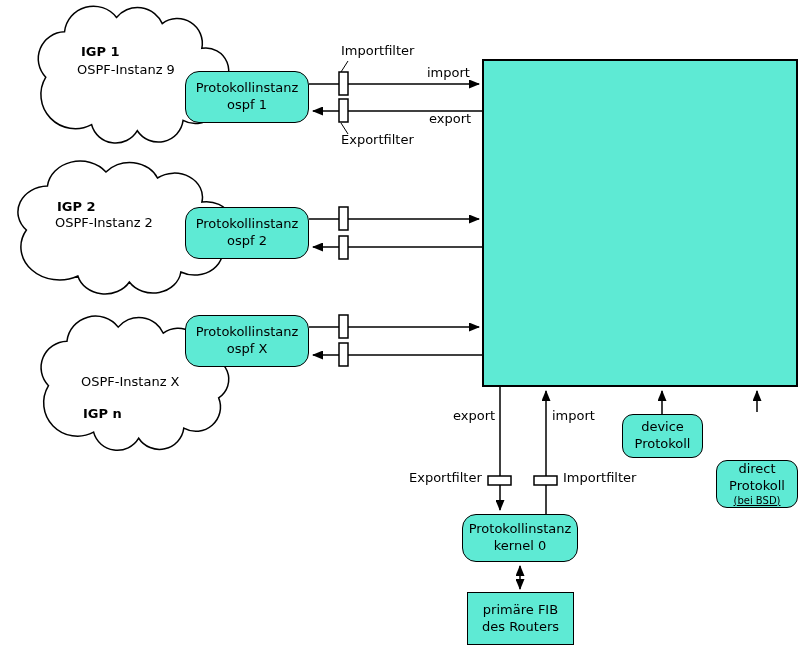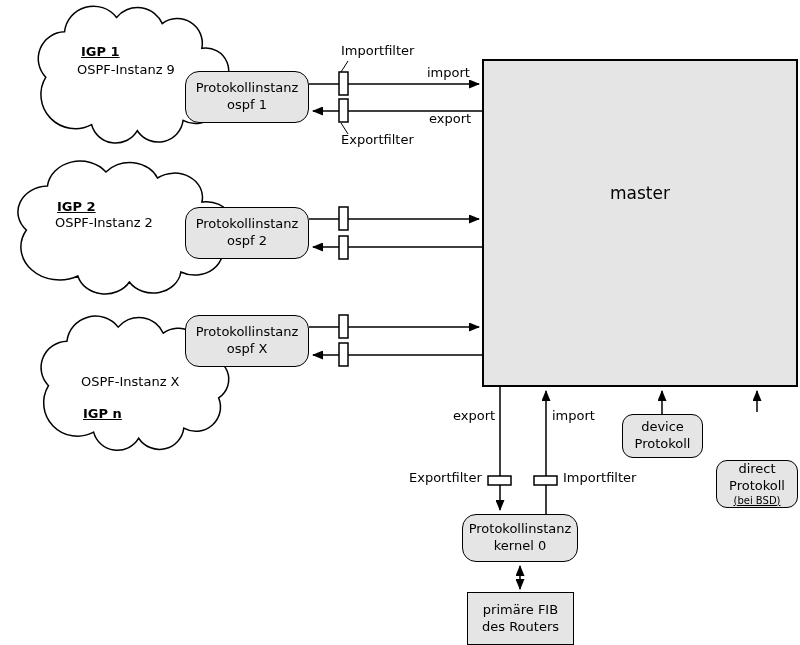--- a/index.html
+++ b/index.html
@@ -8,35 +8,35 @@
     width:800px;height:645px;
     background:#ffffff;
     font-family:"DejaVu Sans","Liberation Sans",sans-serif;
     color:#000;
     overflow:hidden;
   }
   .stage svg{position:absolute;left:0;top:0;}
   .box{
     position:absolute;
     border:1.7px solid #000;
-    background:#e5e5e5;
+    background:#5eead4;
     display:flex;flex-direction:column;
     align-items:center;justify-content:center;
     font-size:13px;line-height:1.28;
     text-align:center;white-space:nowrap;
     box-sizing:border-box;
   }
   .rounded{border-radius:14px;}
   .rounded-sm{border-radius:11px;}
   .label{
     position:absolute;
     font-size:13px;line-height:1.1;
     white-space:nowrap;
   }
-  .bold{font-weight:bold;text-decoration:underline;}
+  .bold{font-weight:bold;}
   .master-box{border-width:2px;justify-content:flex-start;}
   .master-title{
     position:absolute;top:122px;left:0;width:100%;
     font-size:17px;line-height:1.25;text-align:center;
   }
   .small-line{font-size:10px;line-height:1.2;text-decoration:underline;}
 </style>
 </head>
 <body>
 
@@ -109,21 +109,20 @@
     <div>Protokollinstanz</div>
     <div>ospf 2</div>
   </div>
   <div class="box rounded" style="left:185px;top:315px;width:124px;height:52px;">
     <div>Protokollinstanz</div>
     <div>ospf X</div>
   </div>
 
   <div class="box master-box" style="left:482px;top:59px;width:316px;height:328px;">
     <div class="master-title">
-      <div>master</div>
     </div>
   </div>
 
   <div class="label" style="left:341px;top:44px;">Importfilter</div>
   <div class="label" style="left:341px;top:133px;">Exportfilter</div>
   <div class="label" style="left:427px;top:66px;">import</div>
   <div class="label" style="left:429px;top:112px;">export</div>
 
   <div class="label" style="left:453px;top:409px;">export</div>
   <div class="label" style="left:552px;top:409px;">import</div>

